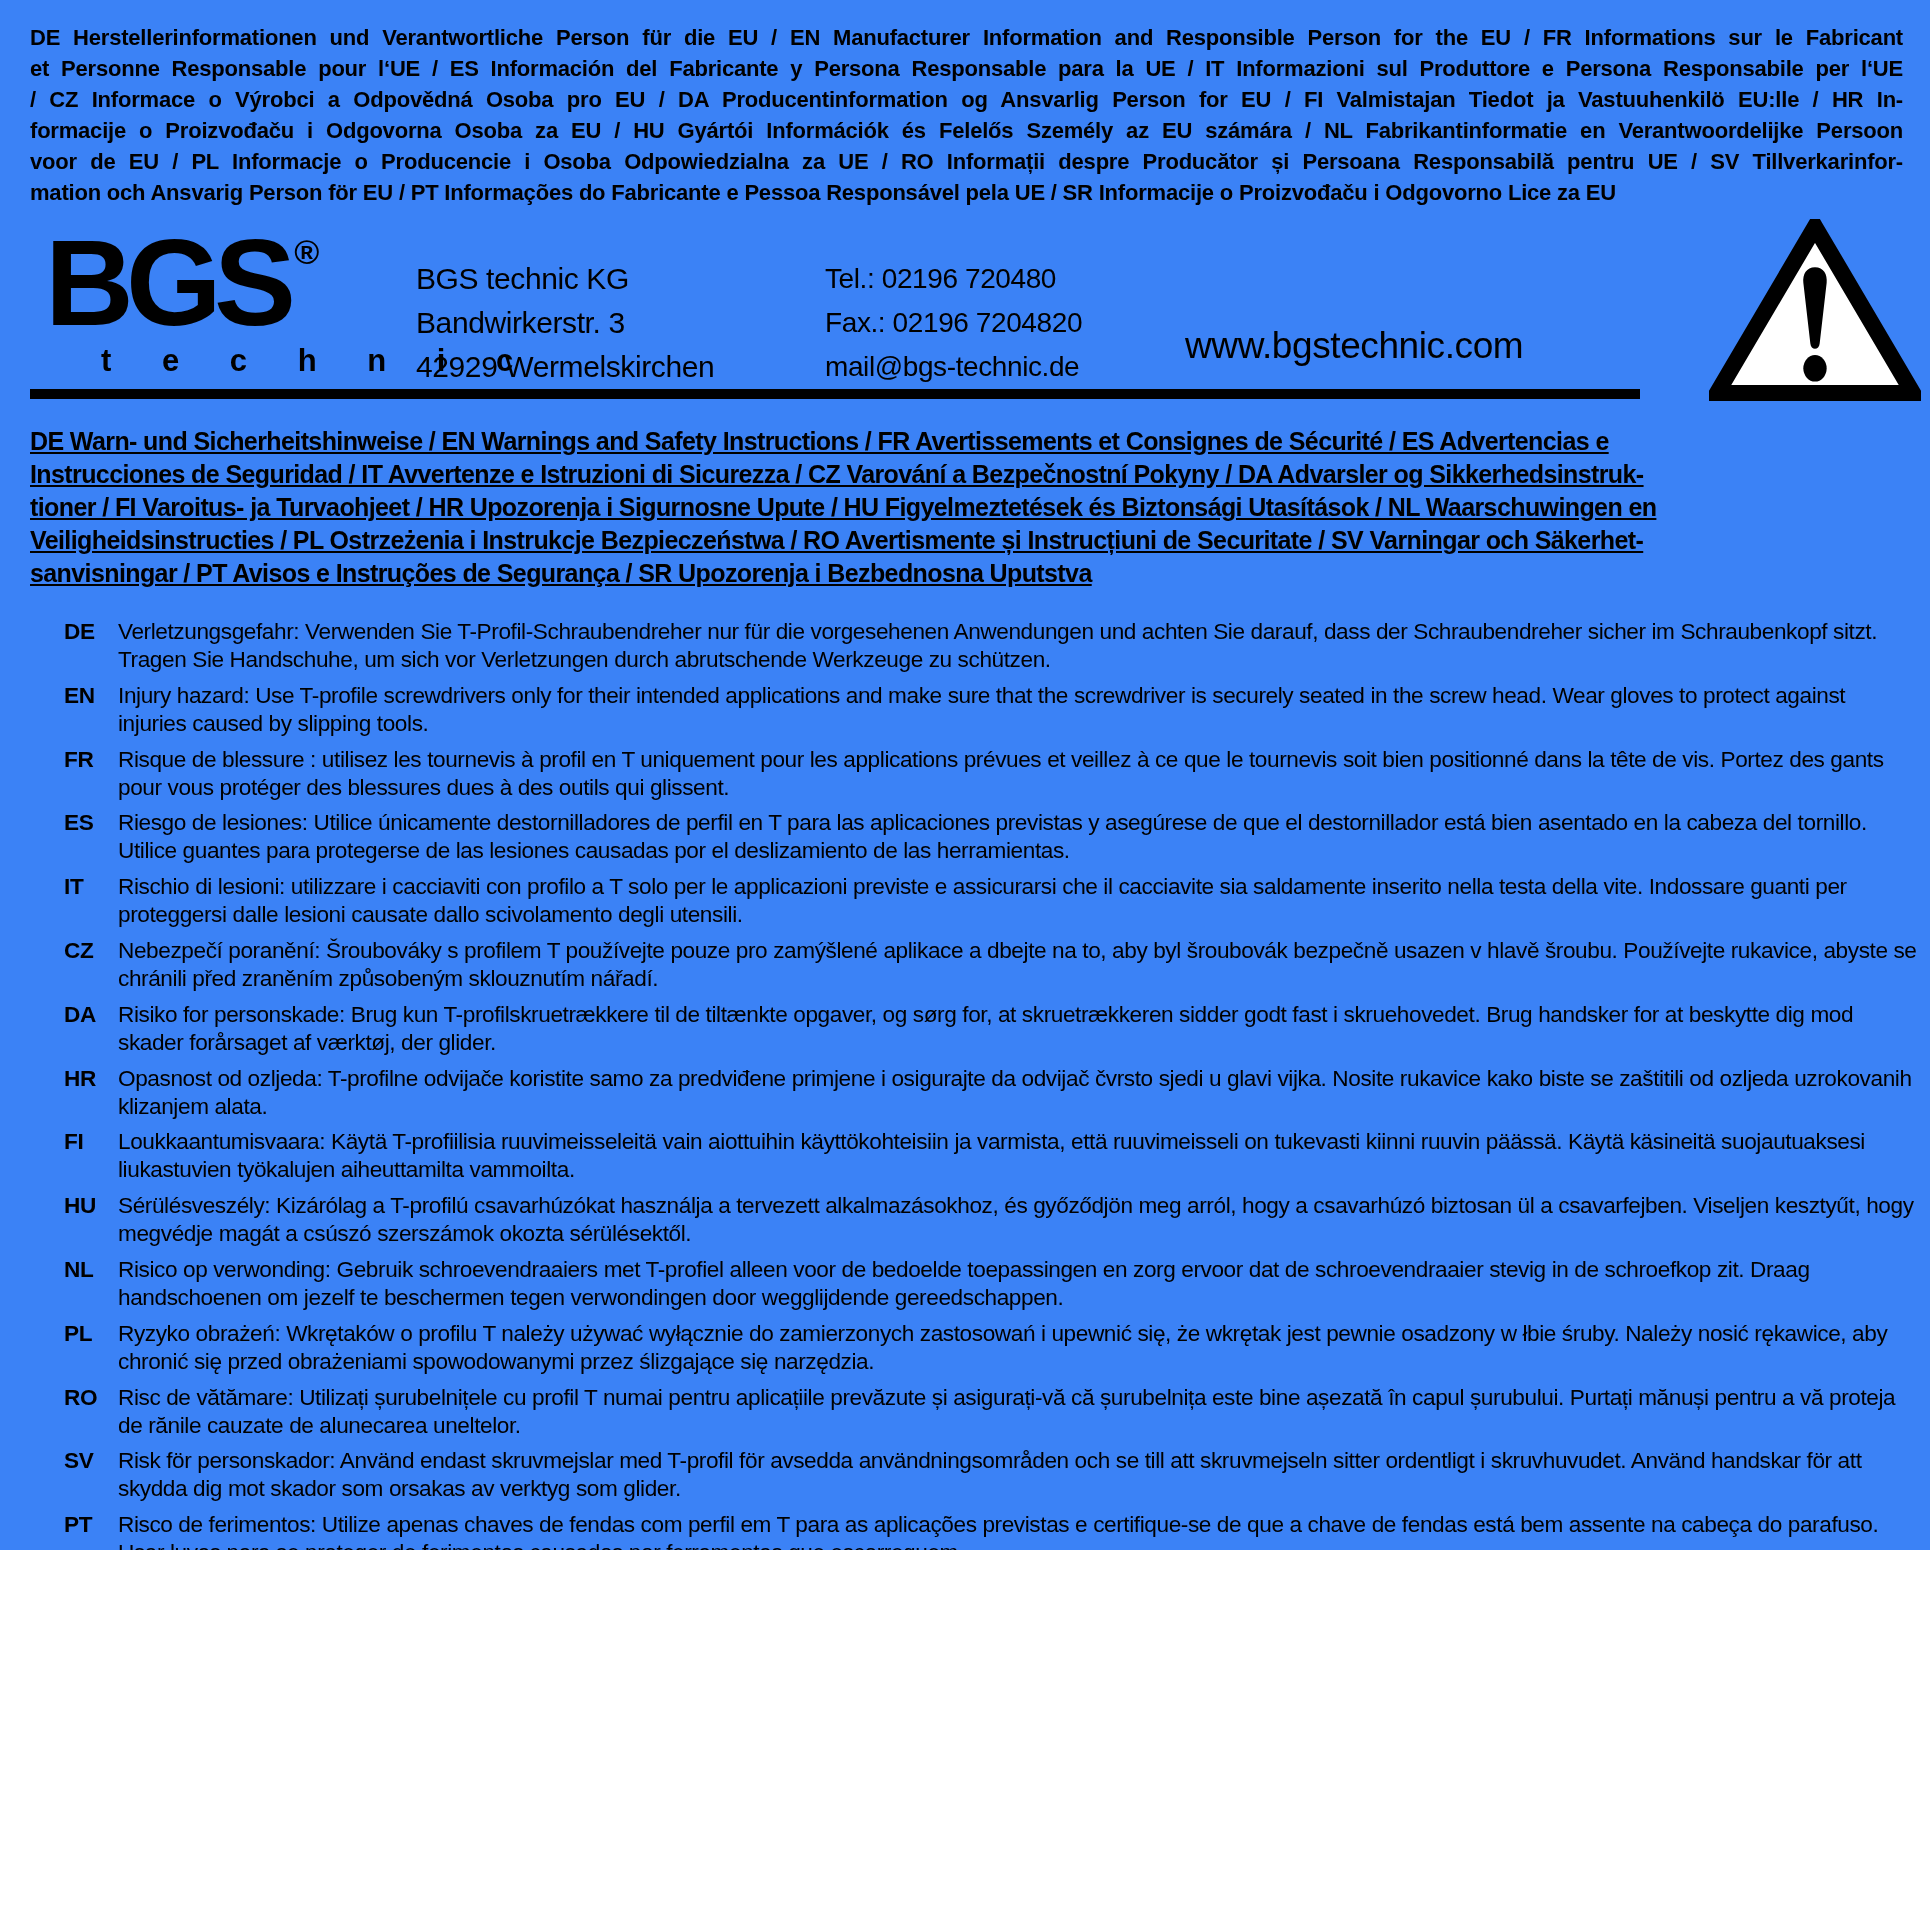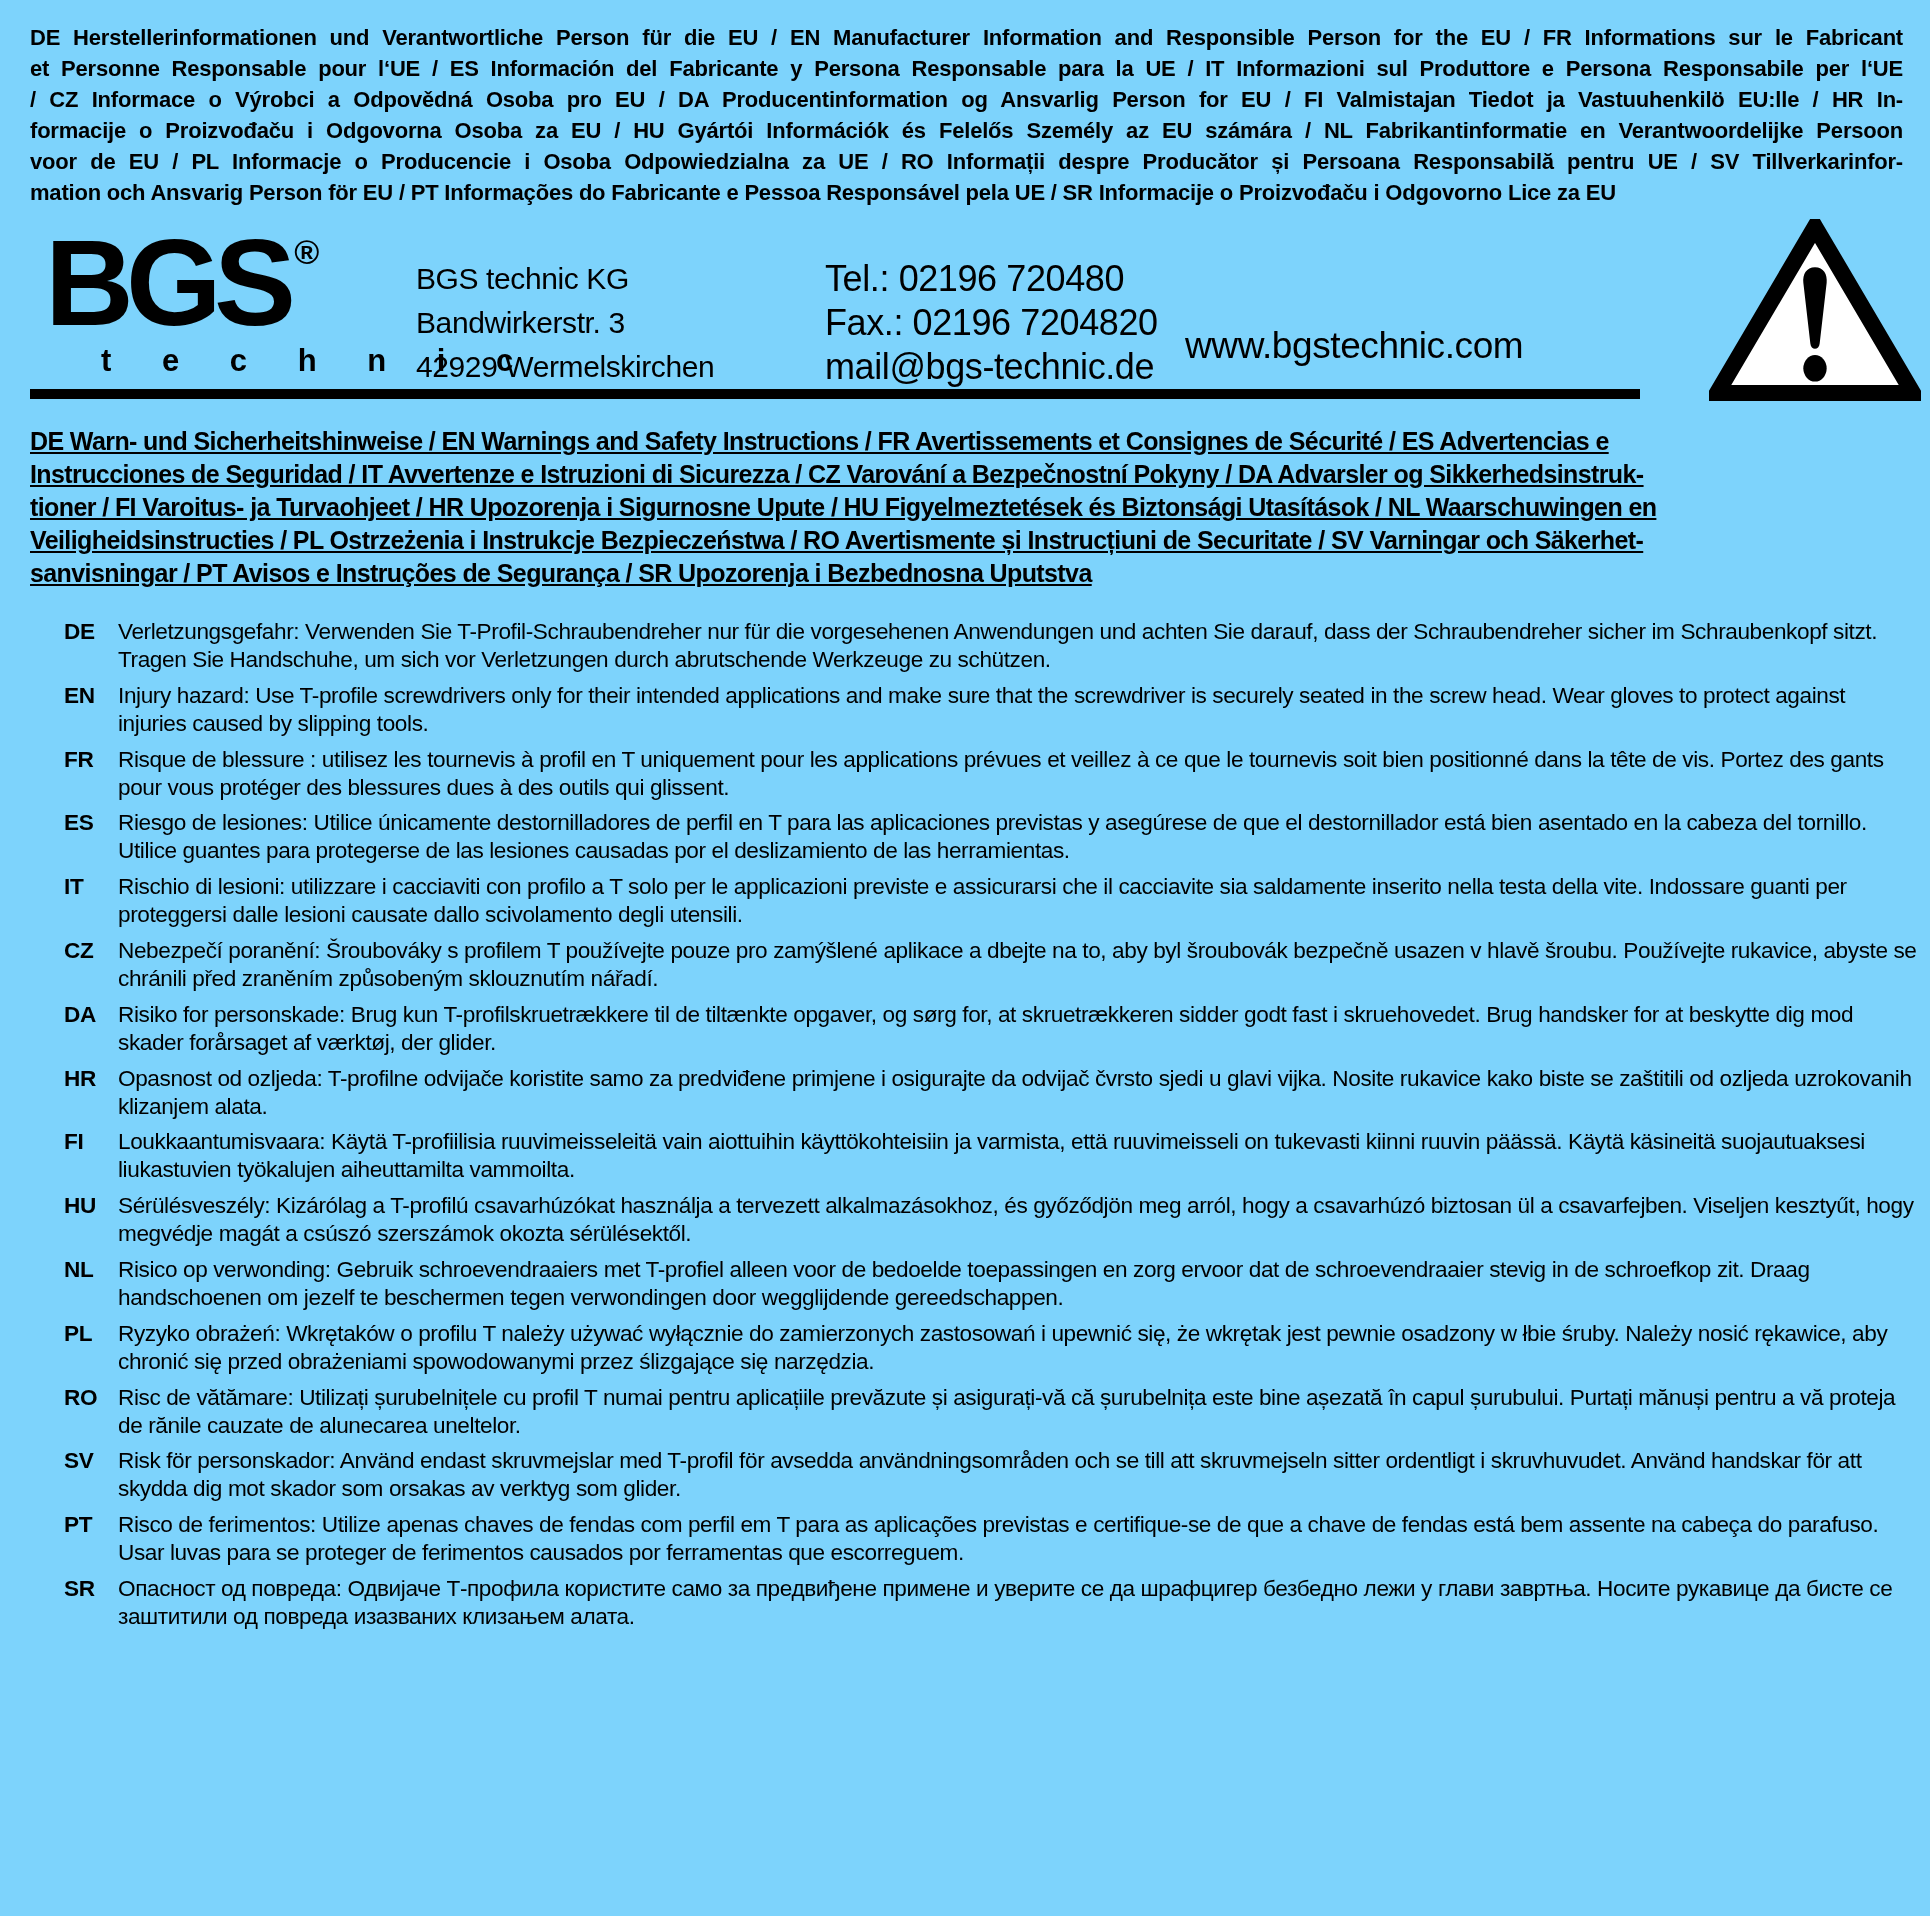--- a/index.html
+++ b/index.html
@@ -1,20 +1,20 @@
 <!DOCTYPE html>
 <html style="font-size:12.5px"><head>
 <meta charset="utf-8">
 <style>
   html,body { margin:0; padding:0; background:#ffffff; }
   .page {
     position:relative;
     width:1930px;
-    height:1916px;
-    background:#7dd3fc;
+    height:1550px;
+    background:#3b82f6;
     color:#000000;
     font-family:"Liberation Sans", sans-serif;
     overflow:hidden;
   }
 
   
   .hdr1 {
     position:absolute;
     left:30px; top:22px;
     width:1873px;
@@ -65,21 +65,21 @@
   .addr {
     position:absolute;
     left:416px; top:257px;
     font-size:30px;
     line-height:44px;
     letter-spacing:-0.4px;
   }
   .contact {
     position:absolute;
     left:825px; top:257px;
-    font-size:36px;
+    font-size:28px;
     line-height:44px;
     letter-spacing:-0.4px;
   }
   .website {
     position:absolute;
     left:1185px; top:325px;
     font-weight:normal;
     font-size:37px;
     letter-spacing:-0.4px;
   }

